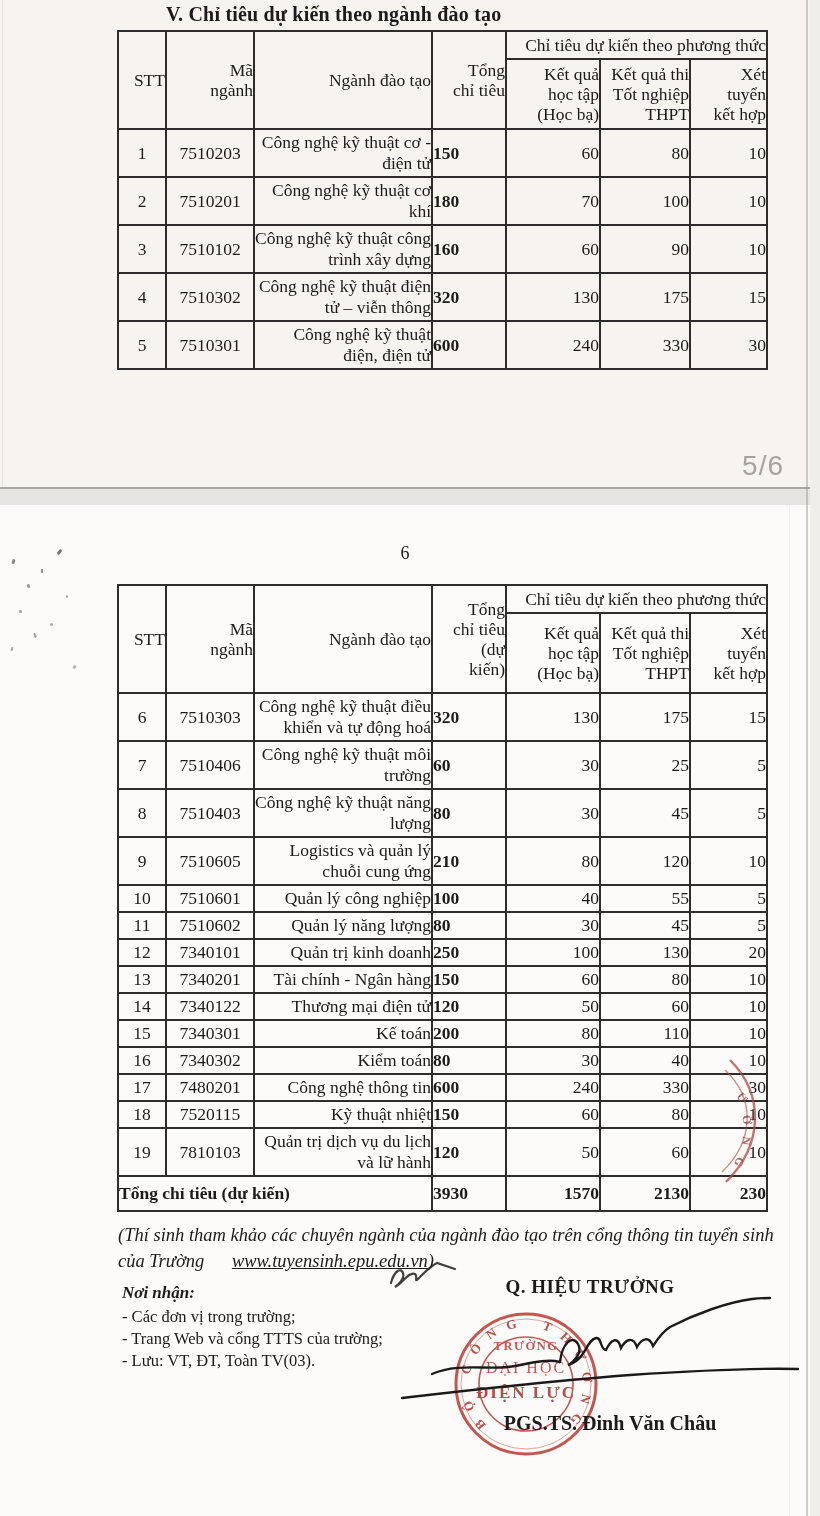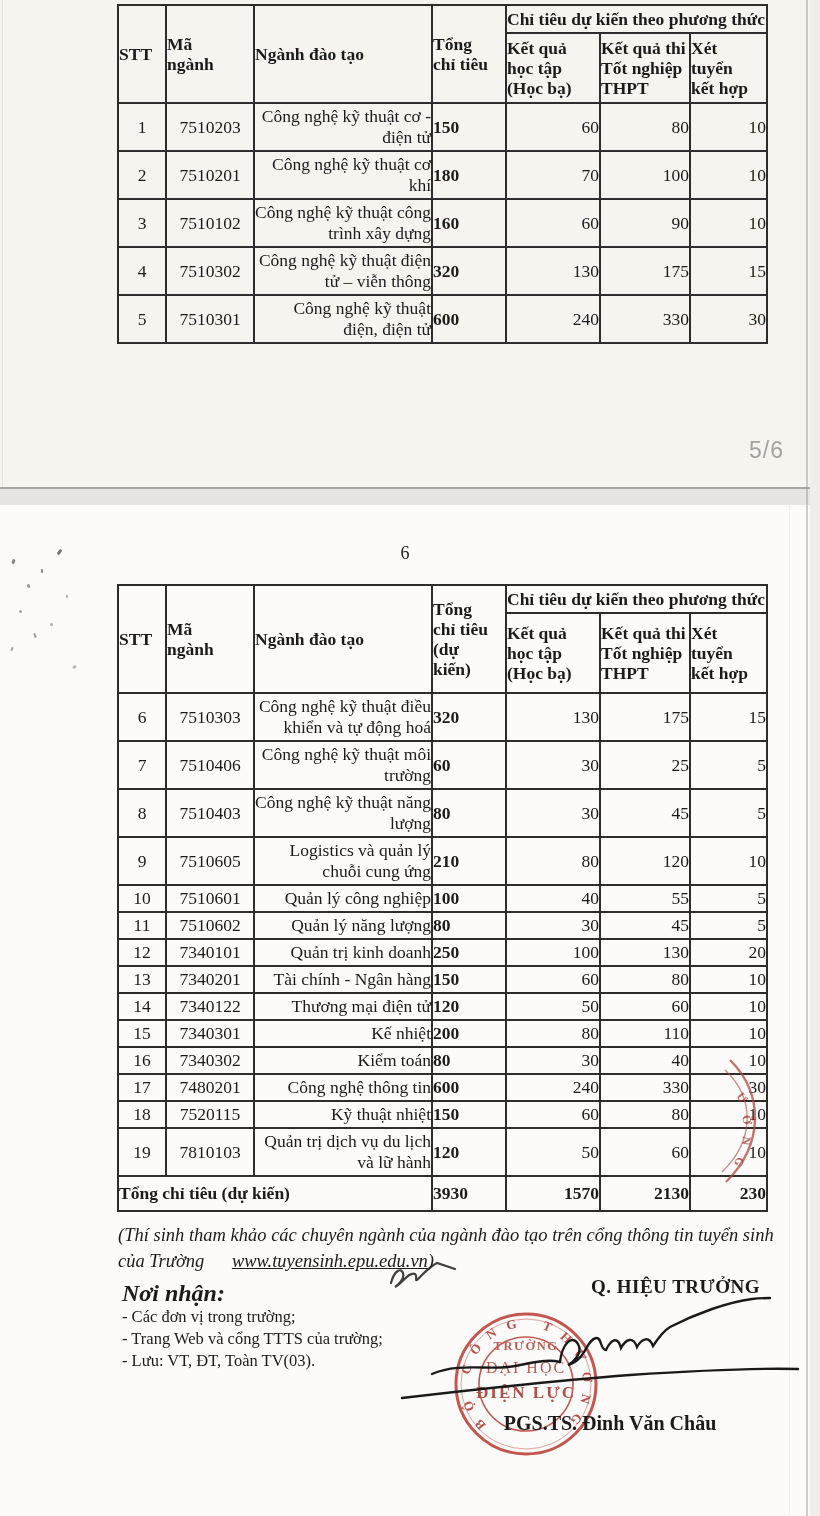--- a/index.html
+++ b/index.html
@@ -10,28 +10,28 @@
   
   .page5{position:absolute;left:0;top:0;width:810px;height:487px;background:#f7f4f0;}
   .page-gap{position:absolute;left:0;top:487px;width:810px;height:18px;background:#e7e5e2;border-top:2px solid #a9a7a4;}
   .page6{position:absolute;left:0;top:505px;width:810px;height:1011px;background:#fcfbf9;overflow:hidden;}
   .scan-edge-r{position:absolute;left:806px;top:0;width:2px;height:1516px;background:rgba(150,148,145,.45);z-index:9;}
   .scan-edge-r2{position:absolute;left:789px;top:505px;width:1px;height:1011px;background:rgba(0,0,0,.05);z-index:9;}
   .scan-edge-l{position:absolute;left:2px;top:0;width:1px;height:487px;background:rgba(0,0,0,.07);z-index:9;}
 
   
   .doc-title{padding:3px 0 0 166px;font-size:20px;font-weight:bold;letter-spacing:.2px;}
-  .pagenum5{position:absolute;right:26px;top:437px;font-family:"Liberation Sans","DejaVu Sans",sans-serif;
-            font-size:23px;color:#a5a3a0;letter-spacing:1px;}
+  .pagenum5{position:absolute;right:26px;top:450px;font-family:"Liberation Sans","DejaVu Sans",sans-serif;
+            font-size:28px;color:#a5a3a0;letter-spacing:1px;}
   .pagenum6{text-align:center;padding-top:38px;height:25px;font-size:18px;}
 
   
   table.doc-table{border-collapse:collapse;margin-left:117px;table-layout:fixed;width:649px;background:transparent;}
   .doc-table th,.doc-table td{border:2px solid #2e2d2b;font-size:17.5px;vertical-align:middle;padding:2px 0;}
-  .doc-table th{font-weight:bold;white-space:pre-line;text-align:left;line-height:20px;}
+  .doc-table th{font-weight:normal;white-space:pre-line;text-align:right;line-height:20px;}
   .t1{margin-top:4px;}
   .t2{margin-top:16px;}
   .group-th{font-size:16px;line-height:18px;white-space:nowrap;height:22px;padding:1px 0;}
   .sub-th{font-size:15px;line-height:19px;}
   .t1 .sub-row th{height:64px;}
   .t2 .sub-row th{height:74px;}
   .c-stt,.c-code{text-align:center;}
   .c-major{text-align:right;padding-left:7px;line-height:21px;}
   .c-total{font-weight:bold;}
   .c-m1,.c-m2{text-align:right;padding-right:24px;}
@@ -40,39 +40,40 @@
   .total-label{font-weight:bold;text-align:left;padding-left:8px;font-size:18px;height:29px;}
   .total-row td{font-weight:bold;}
 
   
   .footnote{margin:10px 0 0 118px;width:658px;font-style:italic;font-size:18.5px;line-height:26px;}
   .footnote .lnk{text-decoration:underline;margin-left:23px;}
 
   
   .bottom-block{position:relative;height:215px;margin-top:0;}
   .recipients{position:absolute;left:122px;top:8px;font-size:16.5px;line-height:22px;}
-  .recipients .head{font-weight:bold;font-style:italic;font-size:24px;margin-bottom:2px;}
-  .sign-title{position:absolute;left:420px;top:2px;width:340px;text-align:right;
+  .recipients .head{font-weight:bold;font-style:italic;font-size:17px;margin-bottom:2px;}
+  .sign-title{position:absolute;left:420px;top:2px;width:340px;text-align:center;
               font-weight:bold;font-size:19px;letter-spacing:.5px;}
   .sign-name{position:absolute;left:420px;top:138px;width:380px;text-align:center;
              font-weight:bold;font-size:20px;font-family:Liberation Serif, serif;}
   .stamp-svg{position:absolute;left:440px;top:24px;}
   .sig-svg{position:absolute;left:390px;top:0;pointer-events:none;}
   .url-squiggle{position:absolute;left:385px;top:752px;}
   .edge-stamp{position:absolute;left:714px;top:551px;}
 
   
   .speck{position:absolute;background:#3c3a38;border-radius:2px;}
 </style>
 </head>
 <body>
 
 <div class="screen">
 
   <div class="page5">
+    <div class="doc-title">V. Chỉ tiêu dự kiến theo ngành đào tạo</div>
 
     <table class="doc-table t1">
       <colgroup>
         <col style="width:48px">
           <col style="width:88px">
           <col style="width:178px">
           <col style="width:74px">
         <col style="width:94px">
           <col style="width:90px">
           <col style="width:77px">
@@ -280,21 +281,21 @@
             <td class="c-code">7340122</td>
             <td class="c-major">Thương mại điện tử</td>
             <td class="c-total">120</td>
             <td class="c-m1">50</td>
             <td class="c-m2">60</td>
             <td class="c-m3">10</td>
           </tr>
           <tr>
             <td class="c-stt">15</td>
             <td class="c-code">7340301</td>
-            <td class="c-major">Kế nhiệt</td>
+            <td class="c-major">Kế toán</td>
             <td class="c-total">200</td>
             <td class="c-m1">80</td>
             <td class="c-m2">110</td>
             <td class="c-m3">10</td>
           </tr>
           <tr>
             <td class="c-stt">16</td>
             <td class="c-code">7340302</td>
             <td class="c-major">Kiểm toán</td>
             <td class="c-total">80</td>

